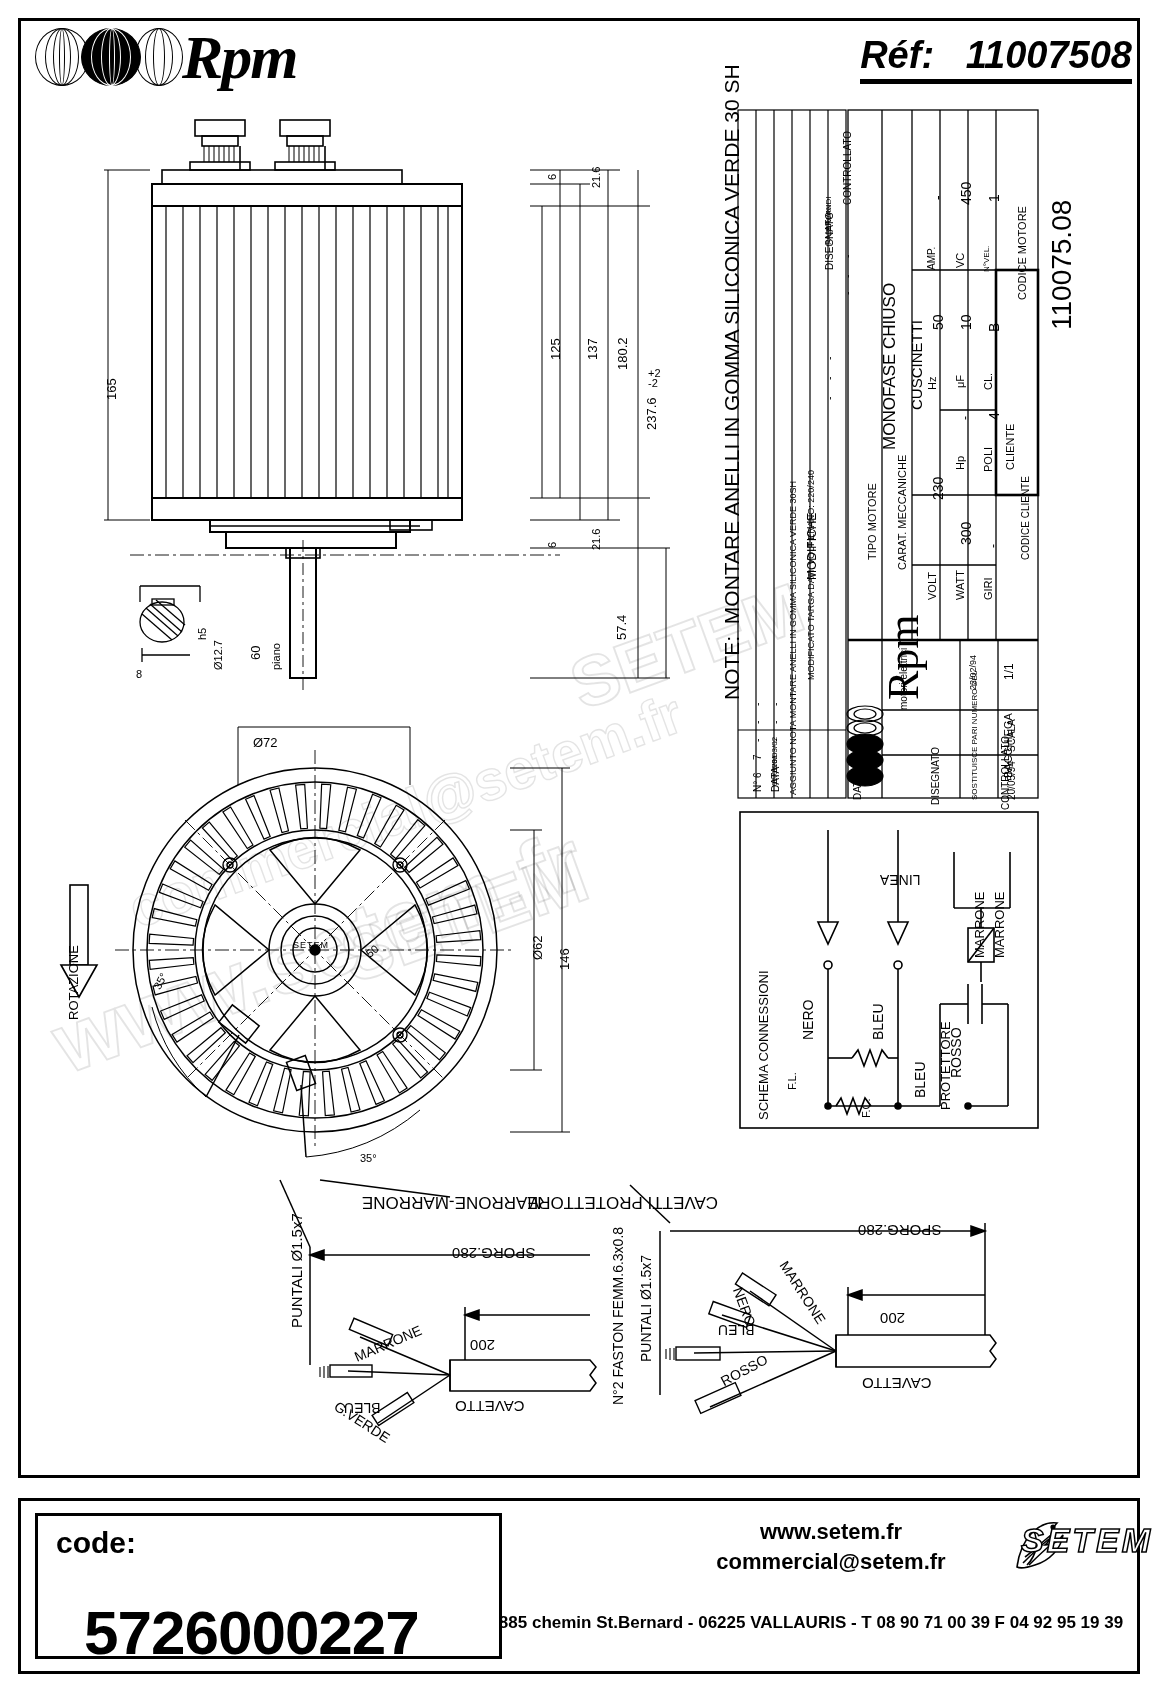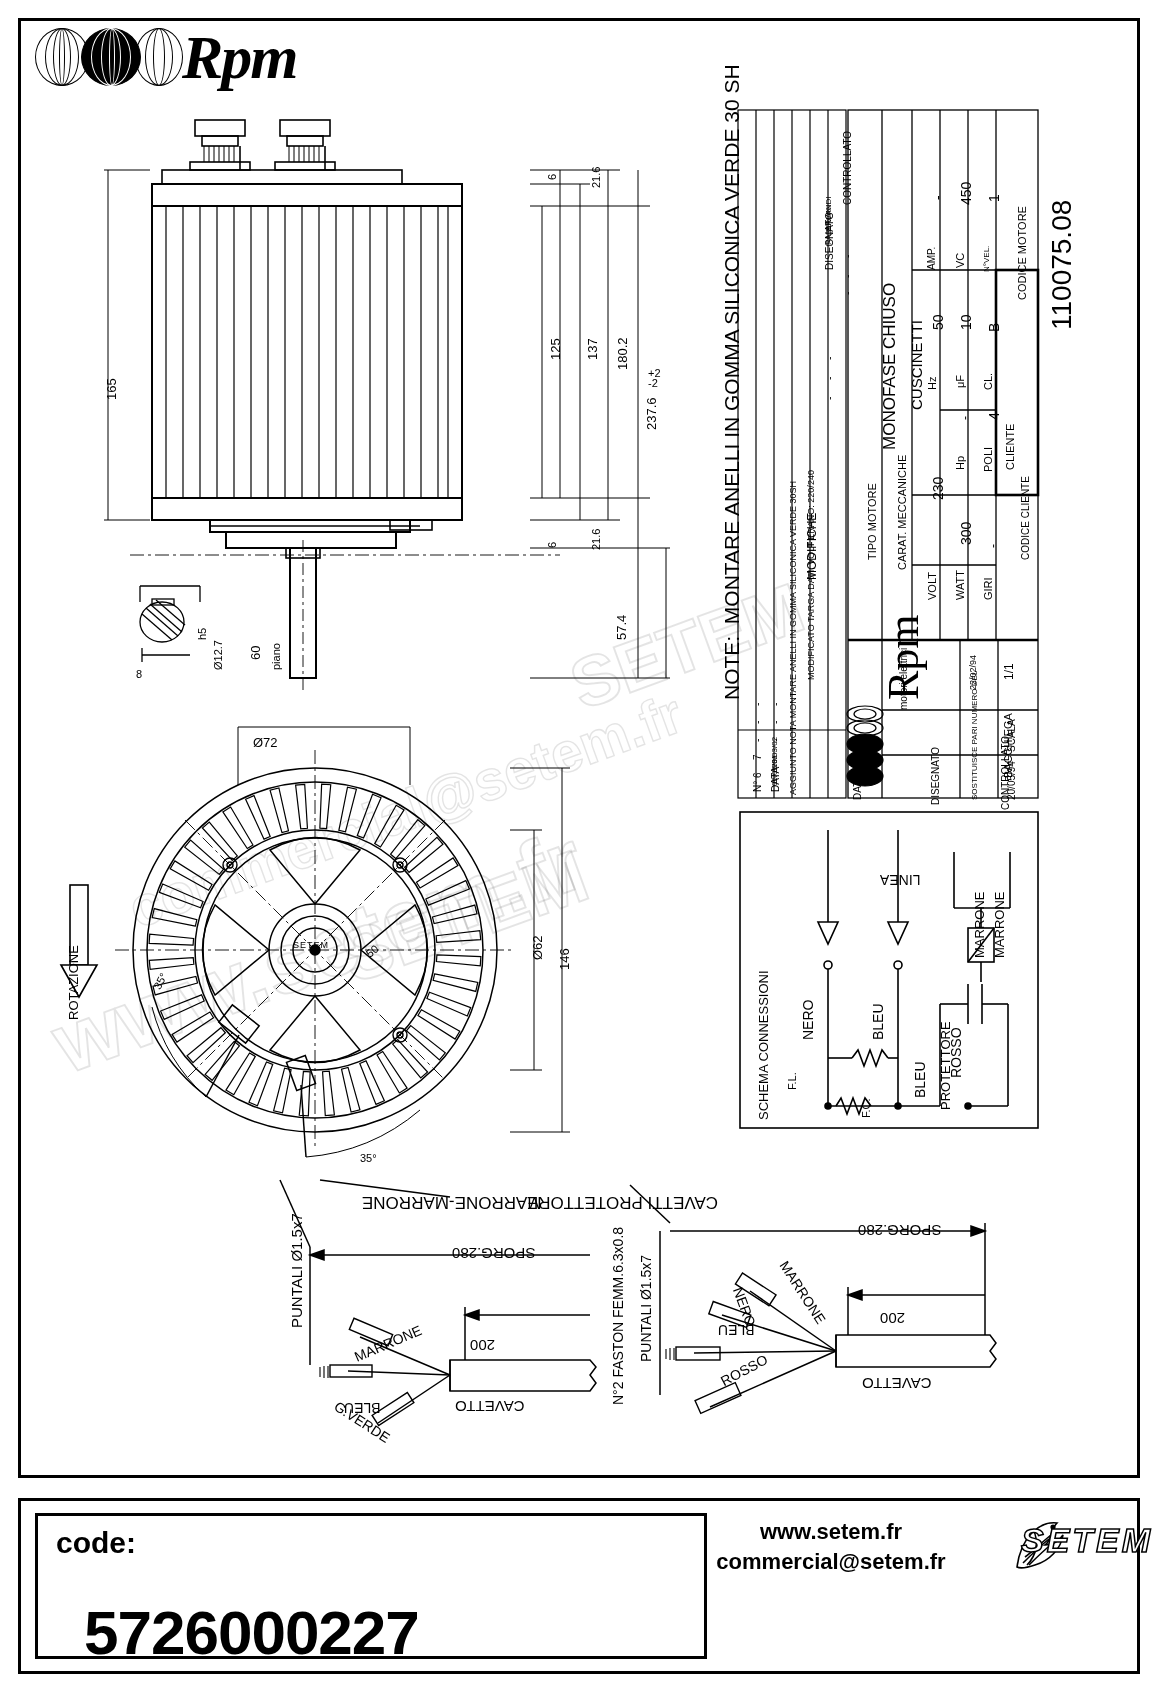--- a/index.html
+++ b/index.html
@@ -34,21 +34,21 @@
   .wm4{left:560px;top:650px;font-size:70px;transform:rotate(-20deg);transform-origin:0 0;
        -webkit-text-stroke:2px #000;color:transparent;}
 
   
   .dim{font-size:13px;}
   .dimS{font-size:11px;}
   .cellTxt{position:absolute;font-size:10px;white-space:nowrap;}
 
   
   .footer{position:absolute;left:18px;top:1498px;width:1122px;height:176px;border:3px solid #000;box-sizing:border-box;}
-  .codebox{position:absolute;left:14px;top:12px;width:672px;height:146px;border:3px solid #000;box-sizing:border-box;}
+  .codebox{position:absolute;left:14px;top:12px;width:467px;height:146px;border:3px solid #000;box-sizing:border-box;}
   .codelbl{position:absolute;left:18px;top:10px;font-size:30px;font-weight:bold;}
   .codenum{position:absolute;left:46px;top:44px;font-size:62px;font-weight:bold;letter-spacing:-1px;margin-top:37px;}
   .setemweb{position:absolute;left:640px;top:16px;width:340px;text-align:center;font-size:22px;font-weight:bold;line-height:1.35;}
   .setemaddr{position:absolute;left:470px;top:112px;width:640px;text-align:center;font-size:17px;font-weight:bold;}
   .setemlogo{position:absolute;left:1000px;top:20px;font-size:34px;font-weight:bold;font-style:italic;
              letter-spacing:3px;-webkit-text-stroke:1.5px #000;color:#fff;}
 
   svg{position:absolute;overflow:visible;}
 </style>
 </head>
@@ -66,20 +66,24 @@
     <div class="ring" style="left:46px;width:60px;background:#000;"></div>
     <div class="ring" style="left:56px;width:40px;border-color:#fff;"></div>
     <div class="ring" style="left:66px;width:20px;border-color:#fff;"></div>
     <div class="ring" style="left:74px;width:6px;border-color:#fff;"></div>
     <div class="ring" style="left:100px;width:48px;"></div>
     <div class="ring" style="left:110px;width:28px;"></div>
     <div class="ring" style="left:118px;width:12px;"></div>
   </div>
   <div class="logo-text">Rpm</div>
 
+  <div class="ref">
+    <span>Réf:</span>
+    &nbsp;&nbsp;<span>11007508</span>
+  </div>
 
   <div class="wm wm1">www.setem.fr</div>
   <div class="wm wm2">SETEM</div>
   <div class="wm wm3">commercial@setem.fr</div>
   <div class="wm wm4">SETEM</div>
 
   <svg style="left:90px;top:110px;width:620px;height:620px;">
     <g fill="none" stroke="#000" stroke-width="1.6">
 
       <rect x="105" y="10" width="50" height="16"></rect>
@@ -615,15 +619,16 @@
       <g fill="none" stroke="#000" stroke-width="1.6">
         <path d="M8 52 C12 22 30 6 48 8 C40 16 44 24 36 30 C44 30 50 26 54 20 C52 34 40 46 26 50 C20 52 12 54 8 52 Z"></path>
         <circle cx="44" cy="12" r="1.8" fill="#000"></circle>
         <path d="M14 48 C22 40 30 32 40 24"></path>
         <path d="M16 42 C24 36 32 28 42 20"></path>
         <path d="M20 50 C28 42 34 36 44 28"></path>
         <path d="M24 14 C30 26 28 40 18 50"></path>
       </g>
     </svg>
     <div class="setemlogo">SETEM</div>
+    <div class="setemaddr">885 chemin St.Bernard  -  06225 VALLAURIS  -  T 08 90 71 00 39   F 04 92 95 19 39</div>
   </div>
 
 </div>
 
 </body></html>

